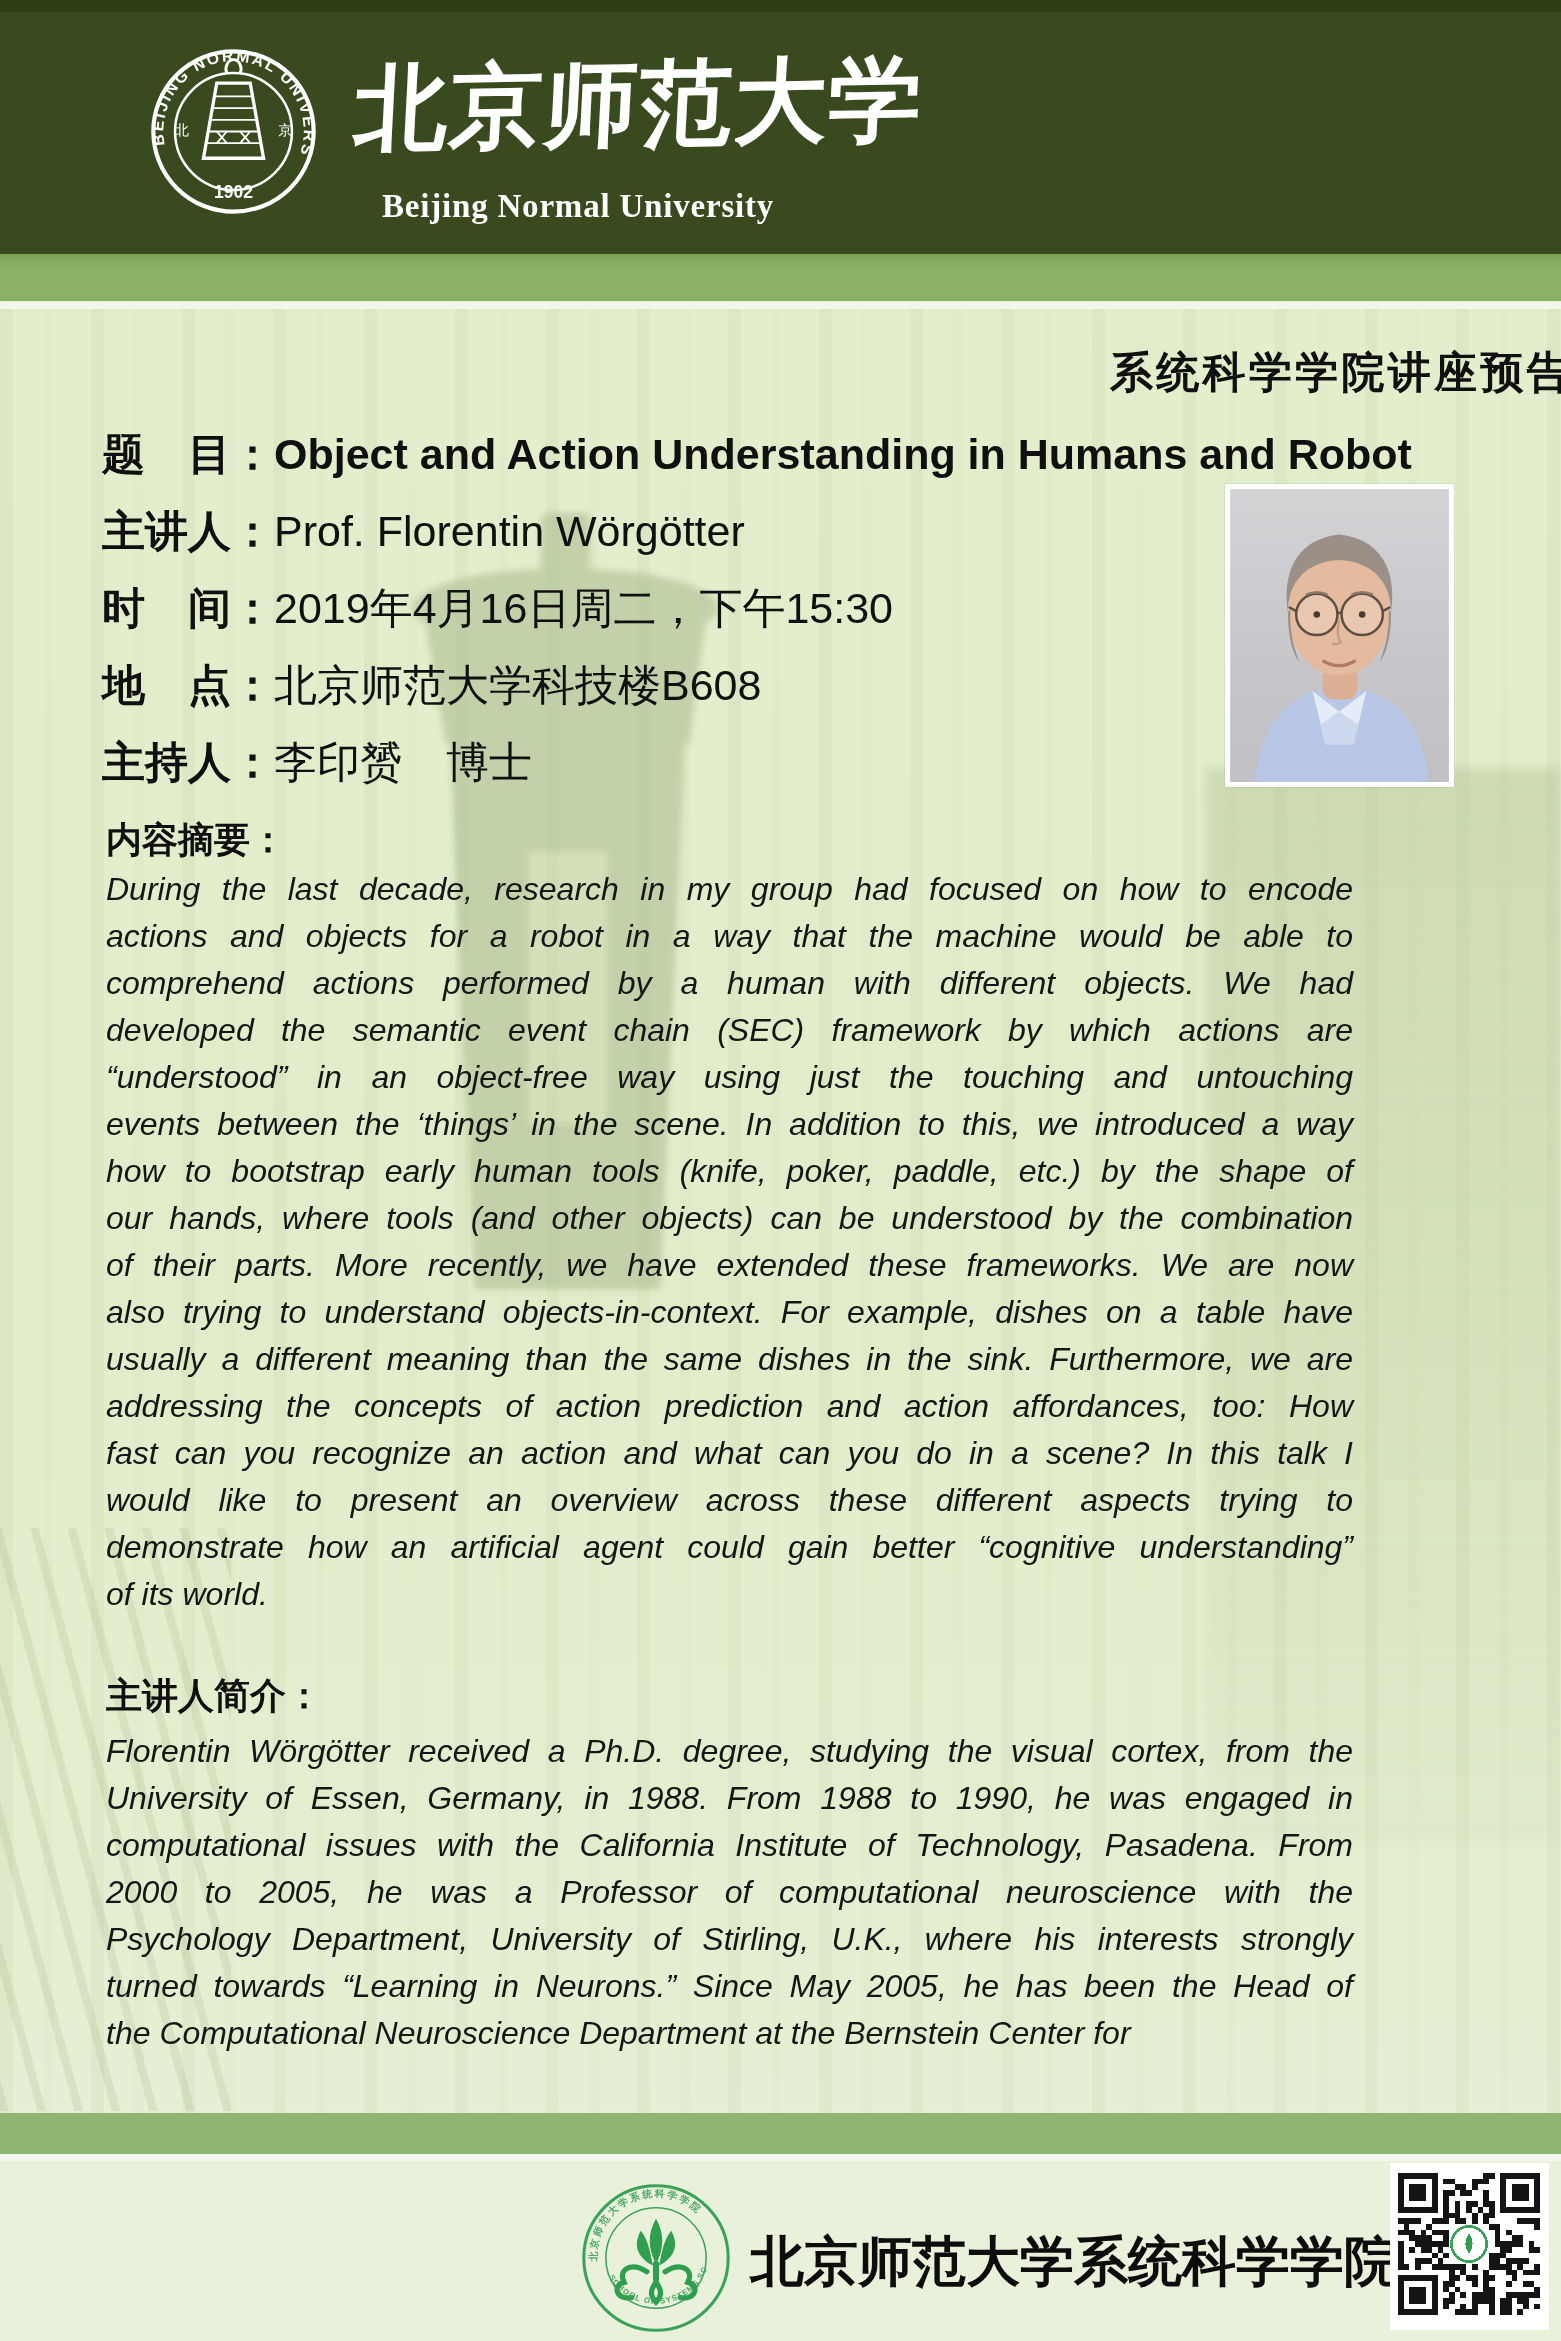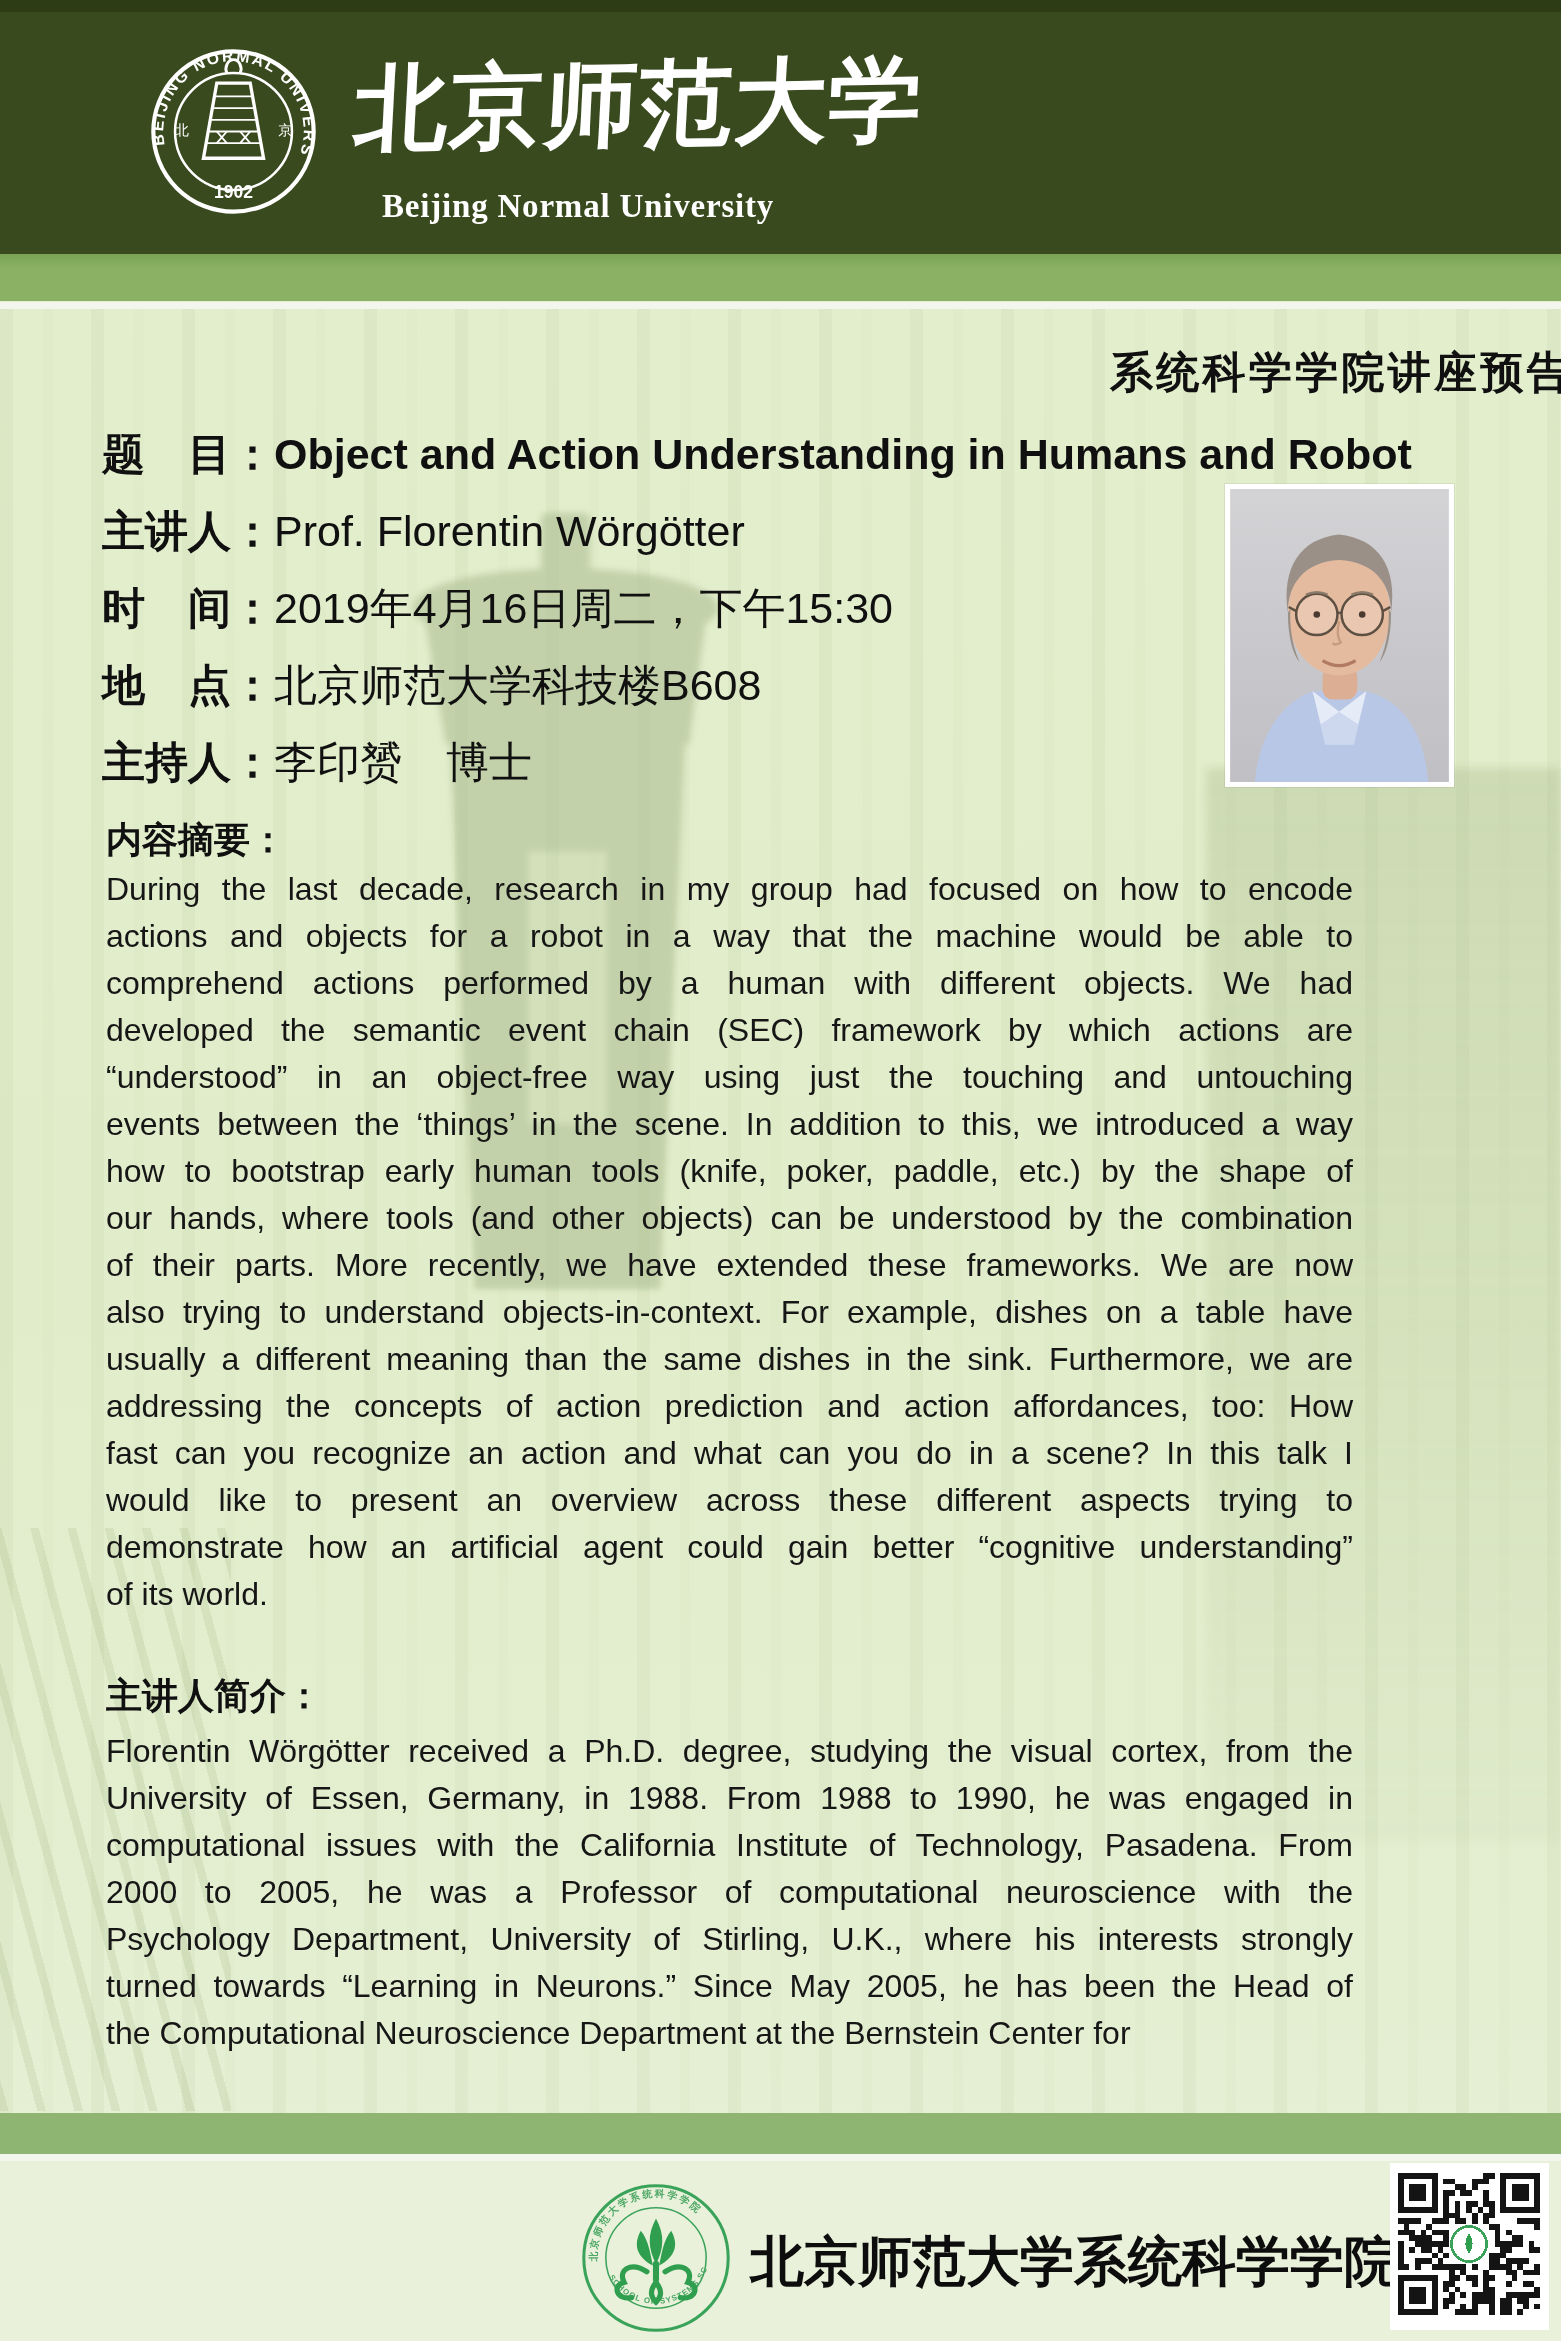--- a/index.html
+++ b/index.html
@@ -42,21 +42,21 @@
   .photo-frame{position:absolute;left:1225px;top:484px;width:229px;height:303px;background:#fff;
     box-shadow:0 0 0 0.8px rgba(0,0,0,.08);}
   .photo-frame svg{position:absolute;left:5px;top:5px;}
   .sec-head{position:absolute;left:106px;font-size:36px;font-weight:700;color:#101010;}
   .abs-head{top:816px}
   .bio-head{top:1672px}
   .para{position:absolute;left:106px;width:1247px;font-size:32px;color:#161616;}
   .abs-para{top:866px}
   .bio-para{top:1728px}
   .para>div{height:47px;line-height:47px;text-align:justify;text-align-last:justify;
-    white-space:nowrap;overflow:visible;}
+    white-space:nowrap;overflow:visible;font-style:italic;}
   .para>div:last-child{text-align-last:left;}
   
   .band-bot{position:absolute;left:0;top:2113px;width:100%;height:41px;background:#8fb573;}
   .band-bot-gap{position:absolute;left:0;top:2154px;width:100%;height:6.6px;background:#f2f6ec;}
   .footer-area{position:absolute;left:0;top:2161px;width:100%;height:181px;background:#e9f1da;}
   .school-seal{position:absolute;left:580px;top:2182px;width:152px;height:152px;}
   .footer-name{position:absolute;left:750px;top:2226px;font-size:54px;font-weight:700;color:#0d0d0d;
     font-family:"Liberation Serif","DejaVu Serif",serif;letter-spacing:0px;white-space:nowrap;}
   .qr-box{position:absolute;left:1390px;top:2163px;width:159px;height:167px;background:#fff;}
   .qr-box svg{position:absolute;left:8.3px;top:10px;}

